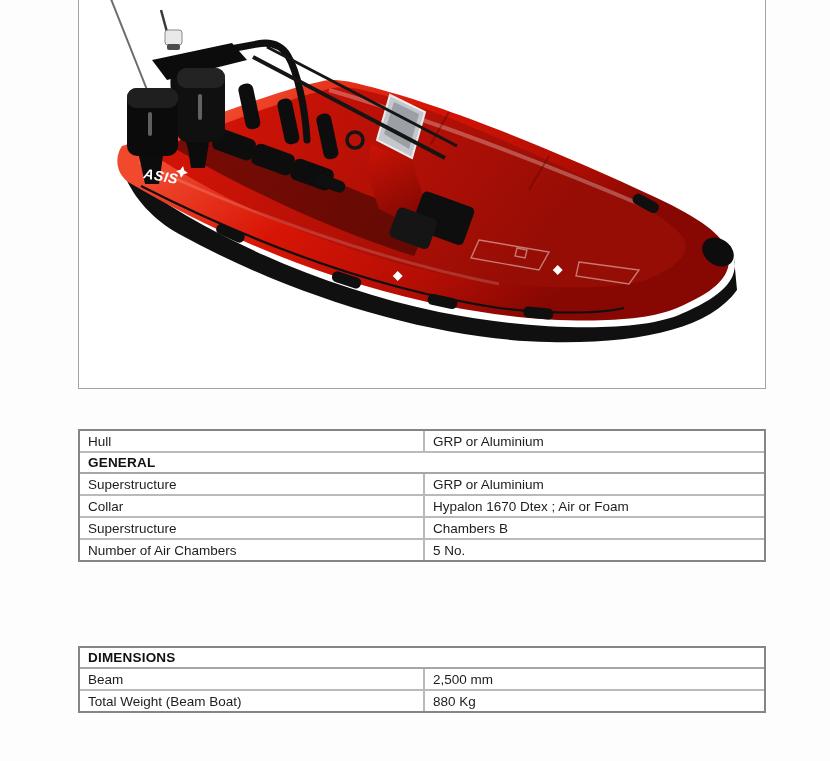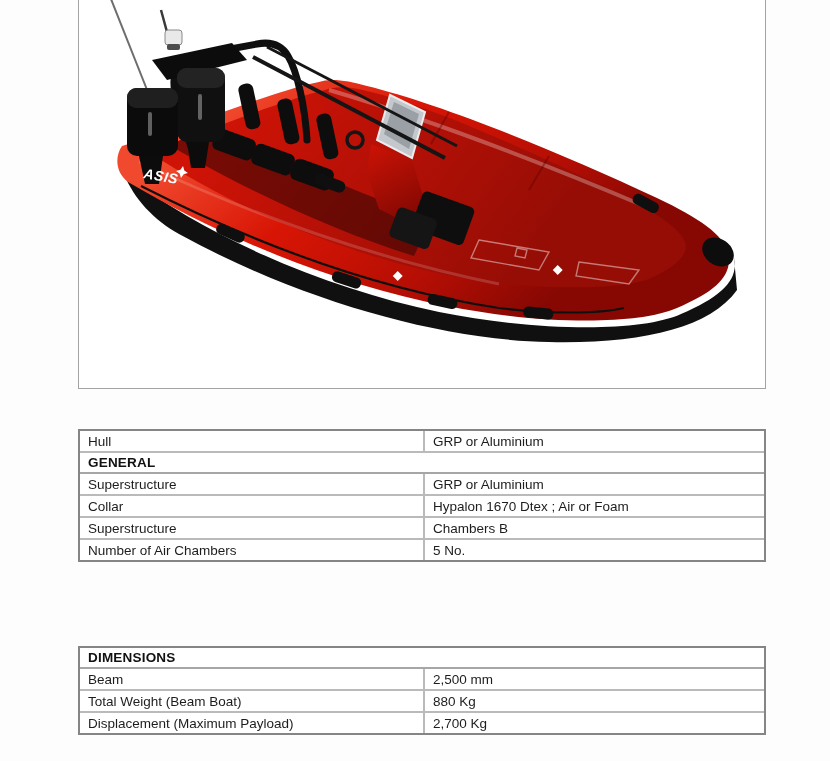--- a/index.html
+++ b/index.html
@@ -218,19 +218,15 @@
       <th colspan="2">DIMENSIONS</th>
     </tr>
     <tr>
       <td>Beam</td>
       <td>2,500 mm</td>
     </tr>
     <tr>
       <td>Total Weight (Beam Boat)</td>
       <td>880 Kg</td>
     </tr>
-    <tr>
-      <td>Displacement (Maximum Payload)</td>
-      <td>2,700 Kg</td>
-    </tr>
   </tbody>
     </table>
 </div>
 
 </body></html>

